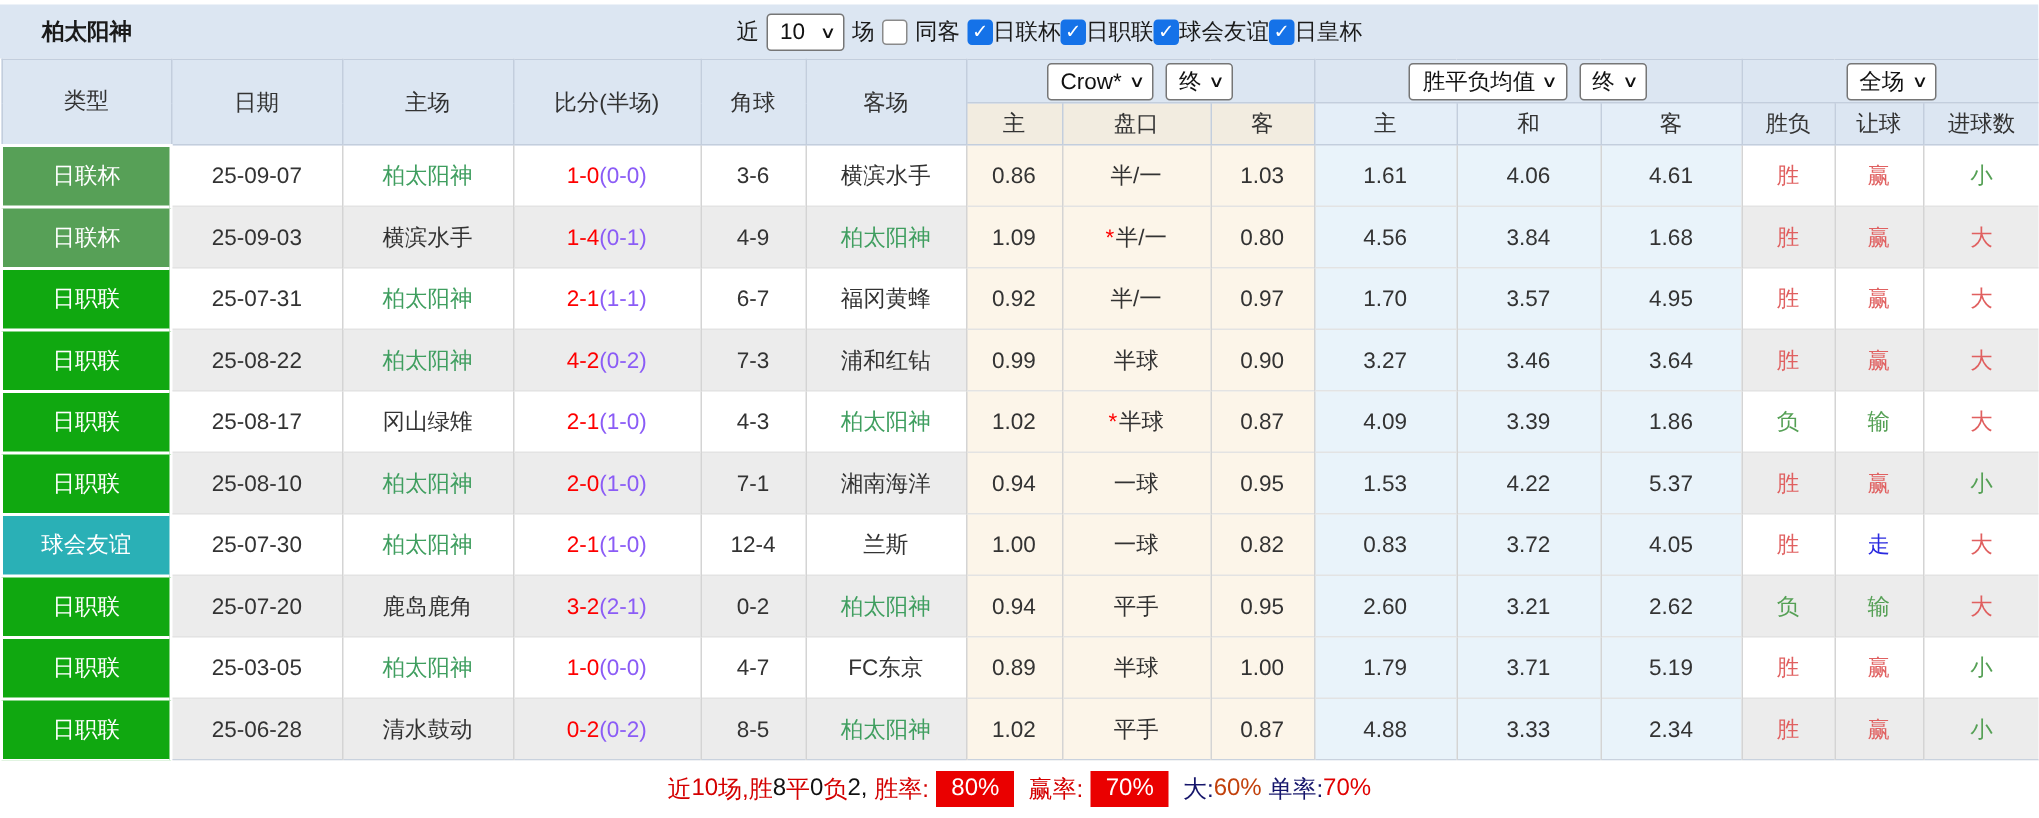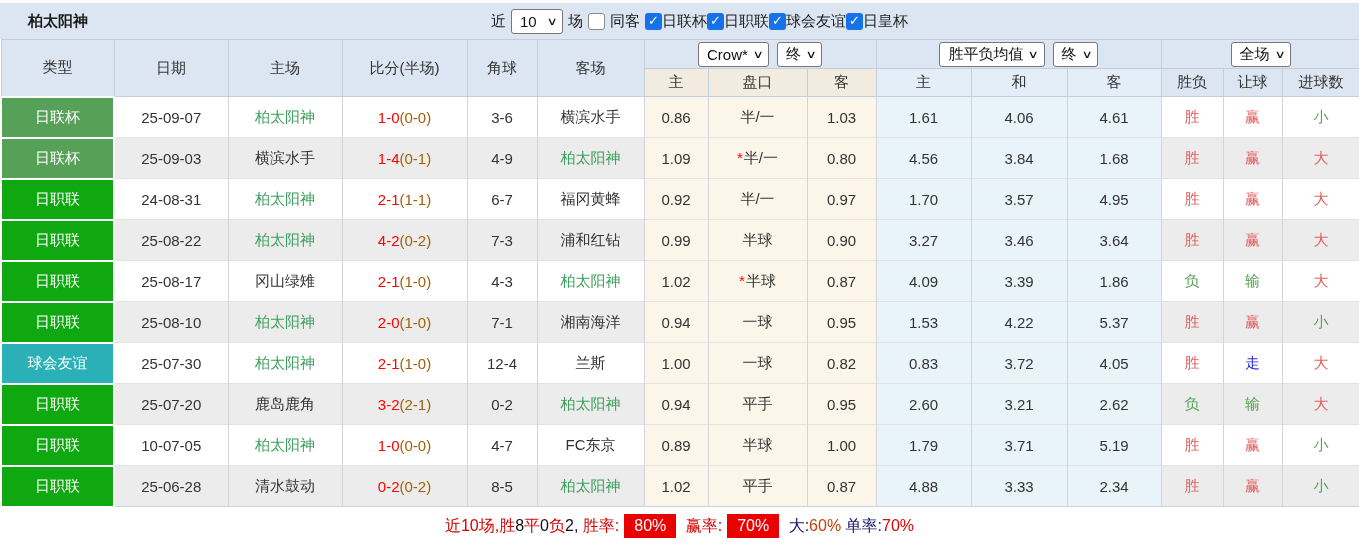--- a/index.html
+++ b/index.html
@@ -50,21 +50,21 @@
   tr.even td { background: #ececec; }
   td.type {
     color: #fff; border-top: 2px solid #fff; border-bottom: 1px solid #fff;
     border-left: 2px solid #fff; border-right: 2px solid #fff;
   }
   td.cream { background: #fcf5e9 !important; }
   td.blue  { background: #e9f3fa !important; }
   .teamname { color: #333; }
   .teamname.subject { color: #3f9e5f; }
   .ft { color: #fe0000; }
-  .ht { color: #a16207; }
+  .ht { color: #8b5cf6; }
   .star { color: #fe0000; margin-right: 1px; }
   .c-r { color: #e06060; }
   .c-g { color: #55a055; }
   .c-b { color: #2a2ae0; }
 
   
   .footer { height: 38px; display: flex; align-items: center; justify-content: center;
             background: #fff; font-size: 16px; white-space: pre; }
   .f-red  { color: #d40000; }
   .f-dark { color: #111; }
@@ -203,21 +203,21 @@
           <td class="cream">0.80</td>
           <td class="blue">4.56</td>
           <td class="blue">3.84</td>
           <td class="blue">1.68</td>
           <td class="c-r">胜</td>
           <td class="c-r">赢</td>
           <td class="c-r">大</td>
         </tr>
         <tr class="odd">
           <td class="type" style="background: rgb(16, 168, 16);">日职联</td>
-          <td>24-08-31</td>
+          <td>25-07-31</td>
           <td><span class="teamname subject">柏太阳神</span></td>
           <td><span class="ft">2-1</span><span class="ht">(1-1)</span></td>
           <td>6-7</td>
           <td><span class="teamname">福冈黄蜂</span></td>
           <td class="cream">0.92</td>
           <td class="cream"><span>半/一</span></td>
           <td class="cream">0.97</td>
           <td class="blue">1.70</td>
           <td class="blue">3.57</td>
           <td class="blue">4.95</td>
@@ -305,21 +305,21 @@
           <td class="cream">0.95</td>
           <td class="blue">2.60</td>
           <td class="blue">3.21</td>
           <td class="blue">2.62</td>
           <td class="c-g">负</td>
           <td class="c-g">输</td>
           <td class="c-r">大</td>
         </tr>
         <tr class="odd">
           <td class="type" style="background: rgb(16, 168, 16);">日职联</td>
-          <td>10-07-05</td>
+          <td>25-03-05</td>
           <td><span class="teamname subject">柏太阳神</span></td>
           <td><span class="ft">1-0</span><span class="ht">(0-0)</span></td>
           <td>4-7</td>
           <td><span class="teamname">FC东京</span></td>
           <td class="cream">0.89</td>
           <td class="cream"><span>半球</span></td>
           <td class="cream">1.00</td>
           <td class="blue">1.79</td>
           <td class="blue">3.71</td>
           <td class="blue">5.19</td>

